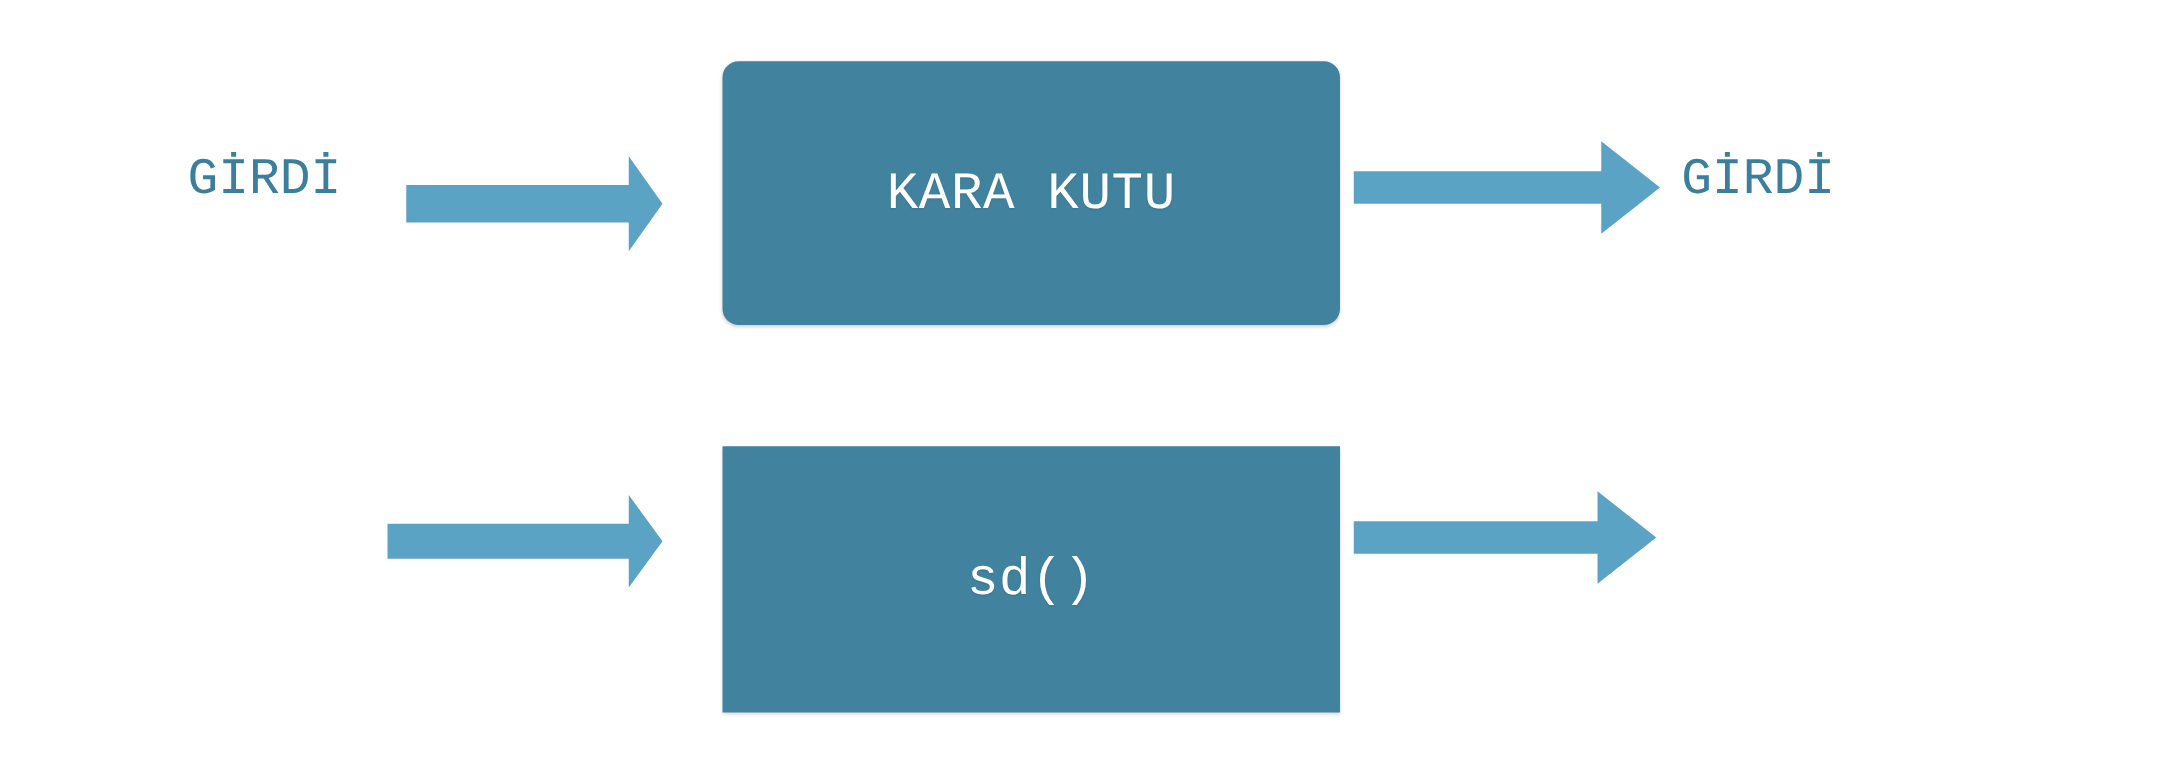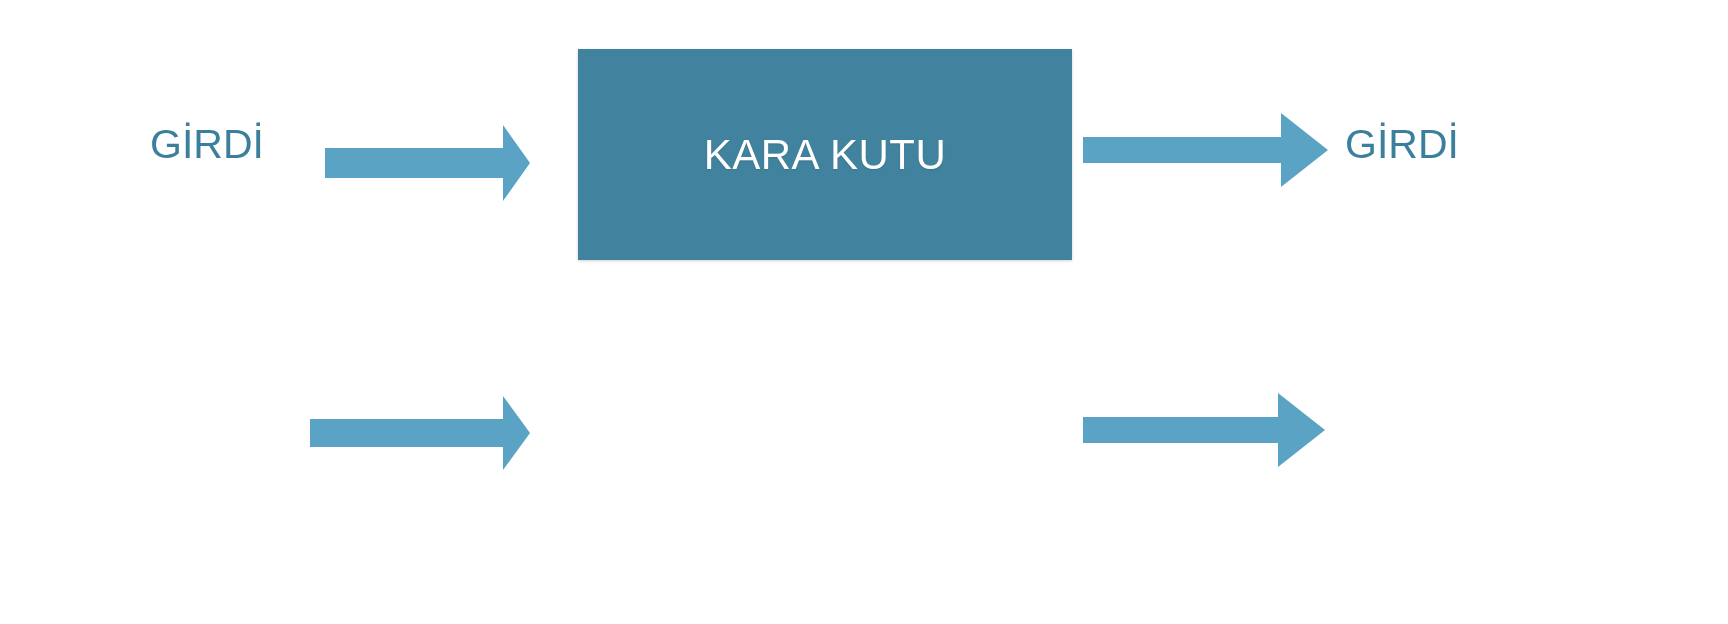--- a/index.html
+++ b/index.html
@@ -10,20 +10,21 @@
   }
   body {
     font-family: "Liberation Sans", sans-serif;
   }
   #canvas {
     position: relative;
     width: 1728px;
     height: 599px;
     background: #ffffff;
     overflow: hidden;
+    font-family: Liberation Mono, monospace;
   }
 
   
   .proc-box {
     position: absolute;
     background: #41839f;
     display: flex;
     align-items: center;
     justify-content: center;
     box-shadow: 0 1px 3px rgba(0,0,0,0.18);
@@ -31,21 +32,21 @@
   .proc-box .box-label {
     color: #ffffff;
     font-size: 42px;
     font-weight: 400;
     letter-spacing: 0.5px;
     line-height: 1;
     text-shadow: 0 1px 2px rgba(0,0,0,0.12);
     white-space: nowrap;
   }
 
-  #box-blackbox { left: 578px; top: 49px;  width: 494px; height: 211px; }
+  #box-blackbox { left: 578px; top: 49px;  width: 494px; height: 211px; border-radius: 13px; }
   #box-sd       { left: 578px; top: 357px; width: 494px; height: 213px; }
 
   
   .arrow {
     position: absolute;
     display: block;
   }
   .arrow svg { display: block; }
 
   #arrow-input-1  { left: 320px;  top: 118px; width: 215px; height: 90px; }
@@ -91,20 +92,23 @@
 
   <div class="side-label" id="label-cikti">GİRDİ</div>
 
 
   <span class="arrow" id="arrow-input-2">
     <svg width="230" height="90" viewBox="0 0 230 90" xmlns="http://www.w3.org/2000/svg">
       <polygon points="5,31 198,31 198,8 225,45 198,82 198,59 5,59" fill="#5ba3c4"></polygon>
     </svg>
   </span>
 
+  <div class="proc-box" id="box-sd">
+    <span class="box-label">sd()</span>
+  </div>
 
   <span class="arrow" id="arrow-output-2">
     <svg width="252" height="90" viewBox="0 0 252 90" xmlns="http://www.w3.org/2000/svg">
       <polygon points="5,32 200,32 200,8 247,45 200,82 200,58 5,58" fill="#5ba3c4"></polygon>
     </svg>
   </span>
 
 </div>
 
 </body></html>

